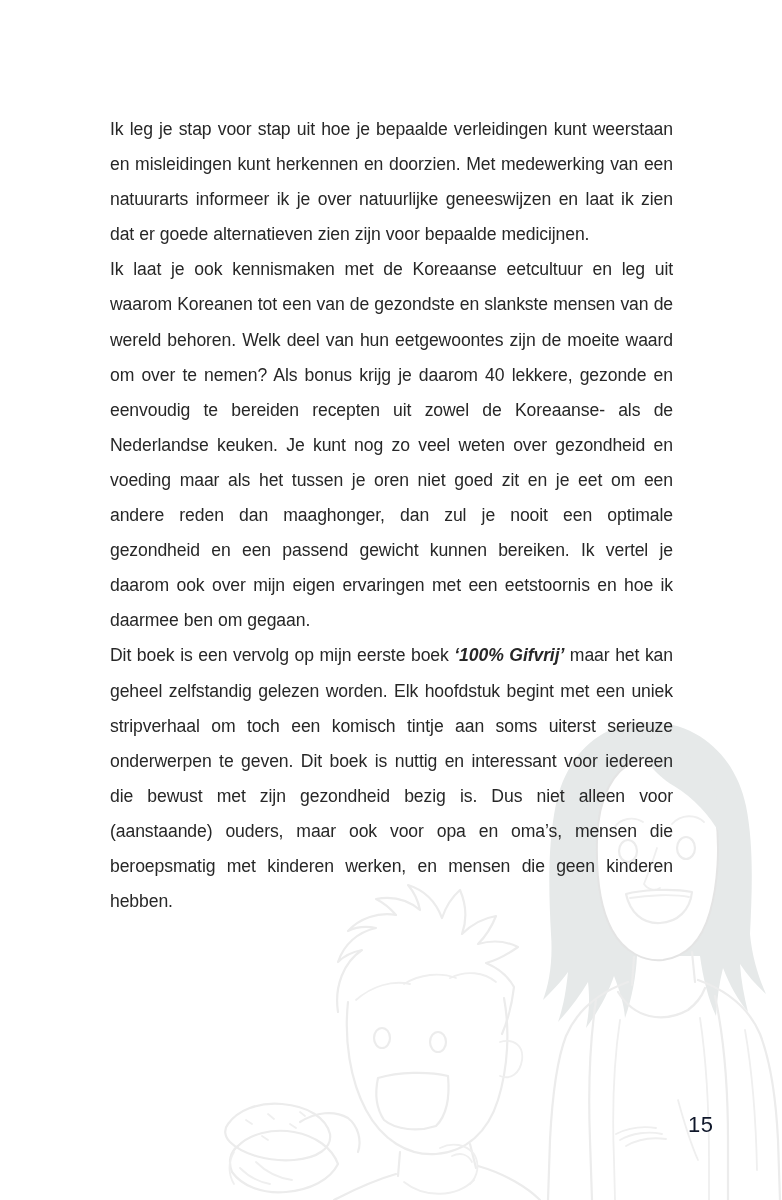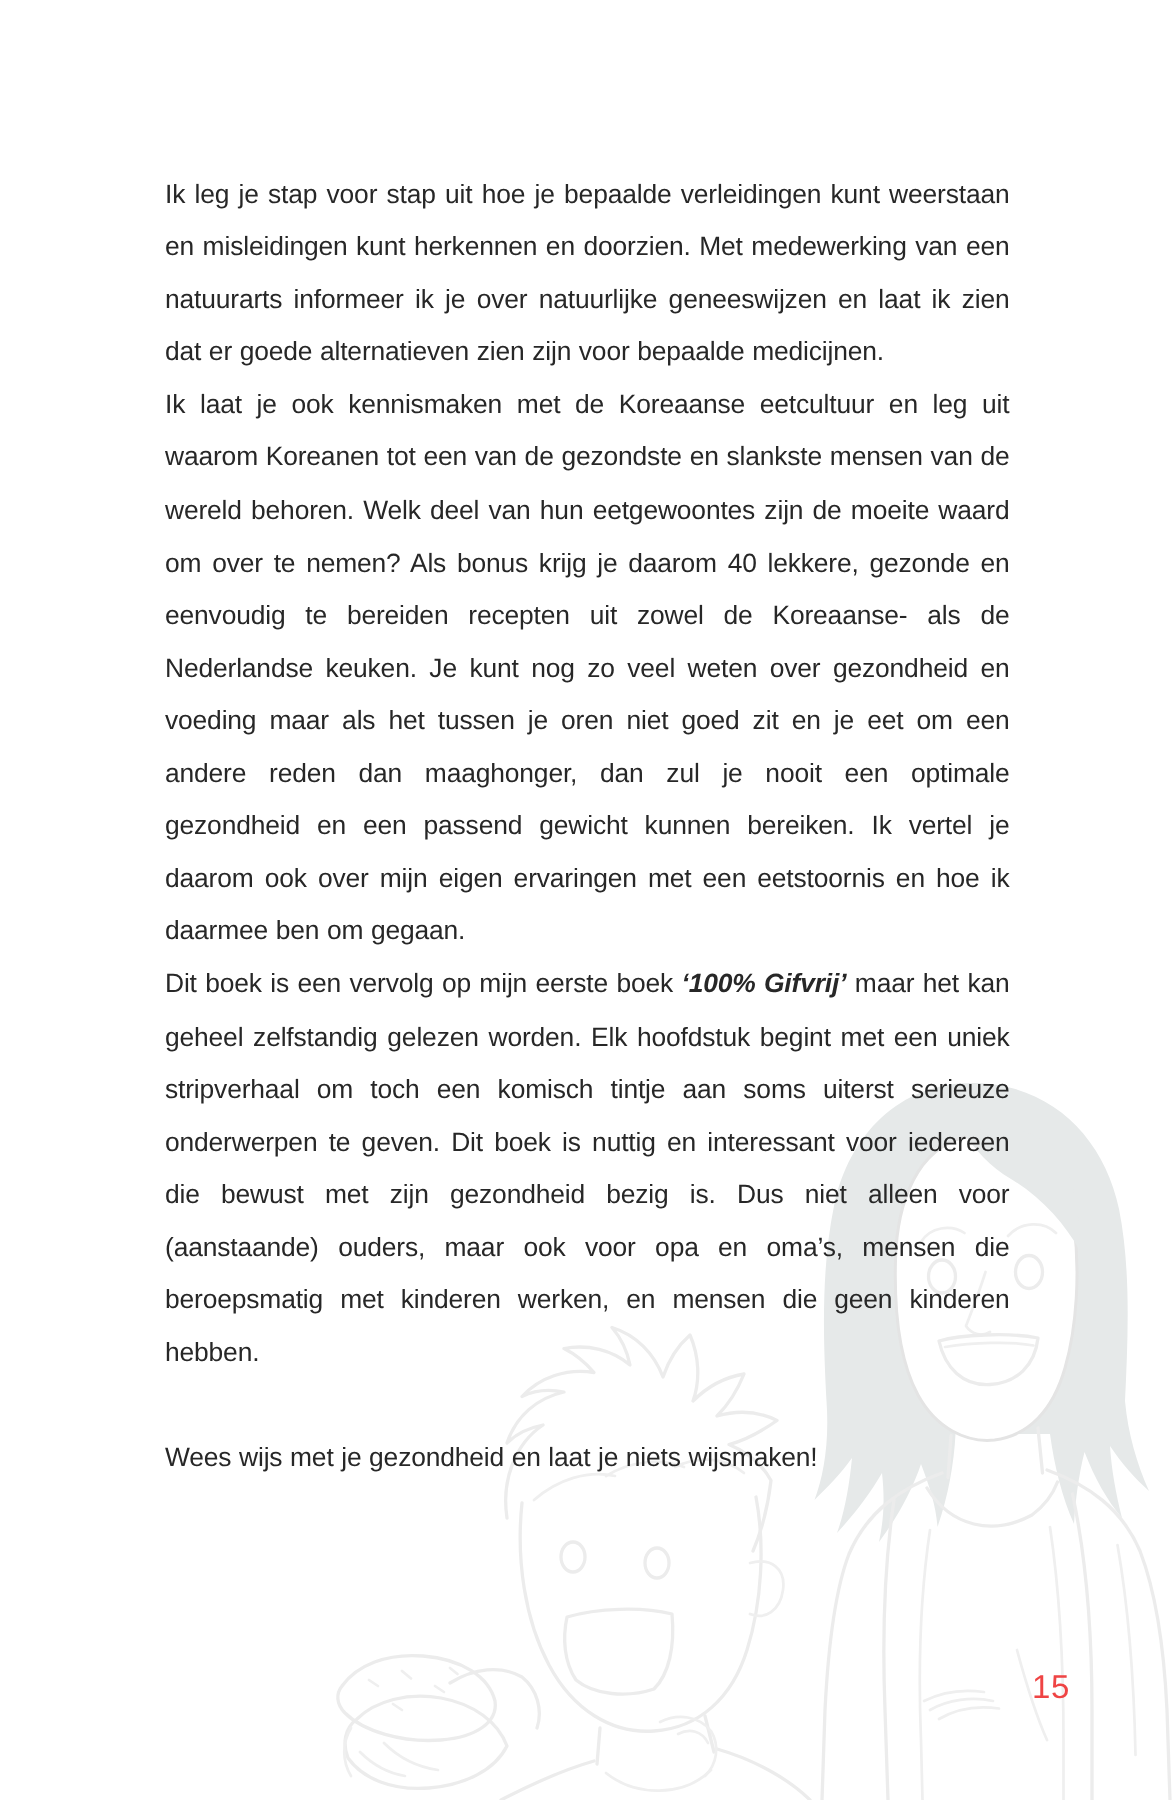--- a/index.html
+++ b/index.html
@@ -59,21 +59,21 @@
     font-style: italic;
     font-weight: bold;
   }
 
   
   #page-number {
     position: absolute;
     left: 688px;
     top: 1112px;
     font-size: 22px;
-    color: #ef4444;
+    color: #0f172a;
     letter-spacing: 0.5px;
     z-index: 6;
   }
 </style>
 </head>
 <body>
 
 <div id="page">
 
   <svg id="illustration" viewBox="0 0 782 1200" aria-hidden="true">
@@ -237,19 +237,18 @@
   <div id="text-column">
 
     <p class="para">Ik leg je stap voor stap uit hoe je bepaalde verleidingen kunt weerstaan en misleidingen kunt herkennen en doorzien. Met medewerking van een natuurarts informeer ik je over natuurlijke geneeswijzen en laat ik zien dat er goede alternatieven zien zijn voor bepaalde medicijnen.</p>
 
     <p class="para">Ik laat je ook kennismaken met de Koreaanse eetcultuur en leg uit waarom Koreanen tot een van de gezondste en slankste mensen van de wereld behoren. Welk deel van hun eetgewoontes zijn de moeite waard om over te nemen? Als bonus krijg je daarom 40 lekkere, gezonde en eenvoudig te bereiden recepten uit zowel de Koreaanse- als de Nederlandse keuken. Je kunt nog zo veel weten over gezondheid en voeding maar als het tussen je oren niet goed zit en je eet om een andere reden dan maaghonger, dan zul je nooit een optimale gezondheid en een passend gewicht kunnen bereiken. Ik vertel je daarom ook over mijn eigen ervaringen met een eetstoornis en hoe ik daarmee ben om gegaan.</p>
 
     <p class="para"><span>Dit boek is een vervolg op mijn eerste boek </span><span class="booktitle">‘100% Gifvrij’</span><span> maar het kan geheel zelfstandig gelezen worden. Elk hoofdstuk begint met een uniek stripverhaal om toch een komisch tintje aan soms uiterst serieuze onderwerpen te geven. Dit boek is nuttig en interessant voor iedereen die bewust met zijn gezondheid bezig is. Dus niet alleen voor (aanstaande) ouders, maar ook voor opa en oma’s, mensen die beroepsmatig met kinderen werken, en mensen die geen kinderen hebben.</span></p>
 
     <div class="spacer-line"></div>
 
-    <p class="para last-in-block">Wees wijs met je gezondheid en laat je niets wijsmaken!</p>
 
   </div>
 
   <div id="page-number">15</div>
 
 </div>
 
 </body></html>

